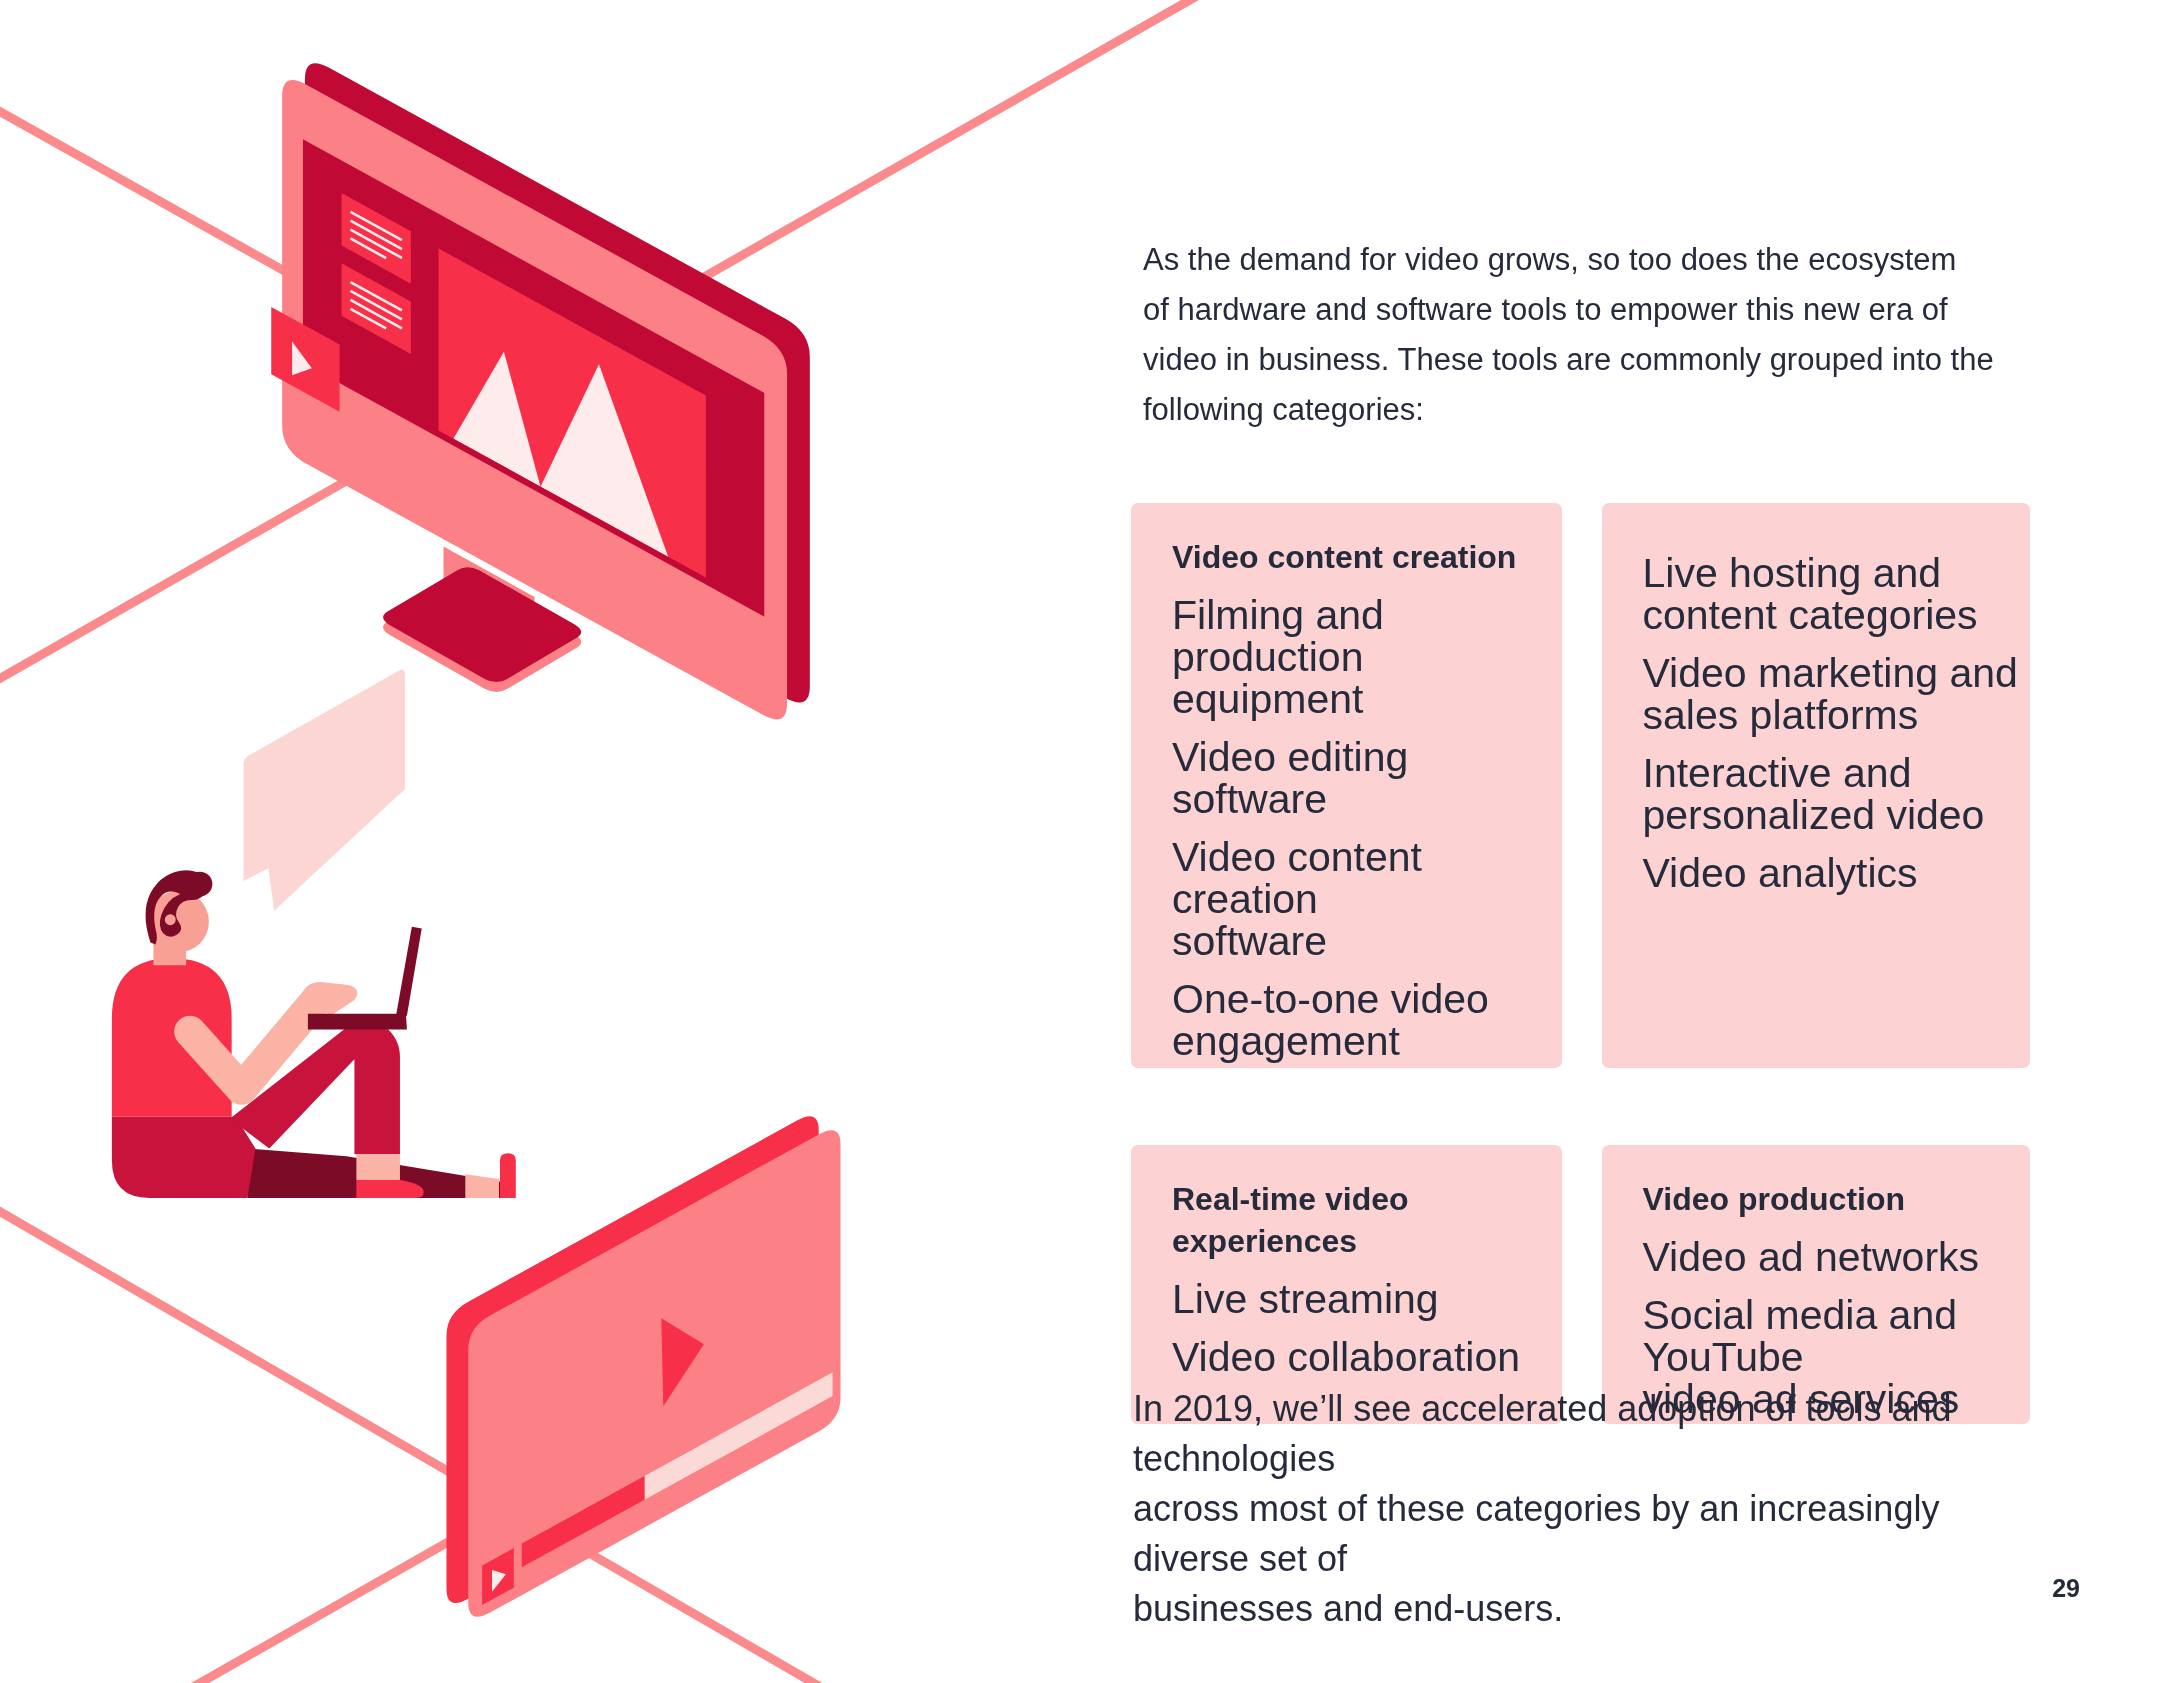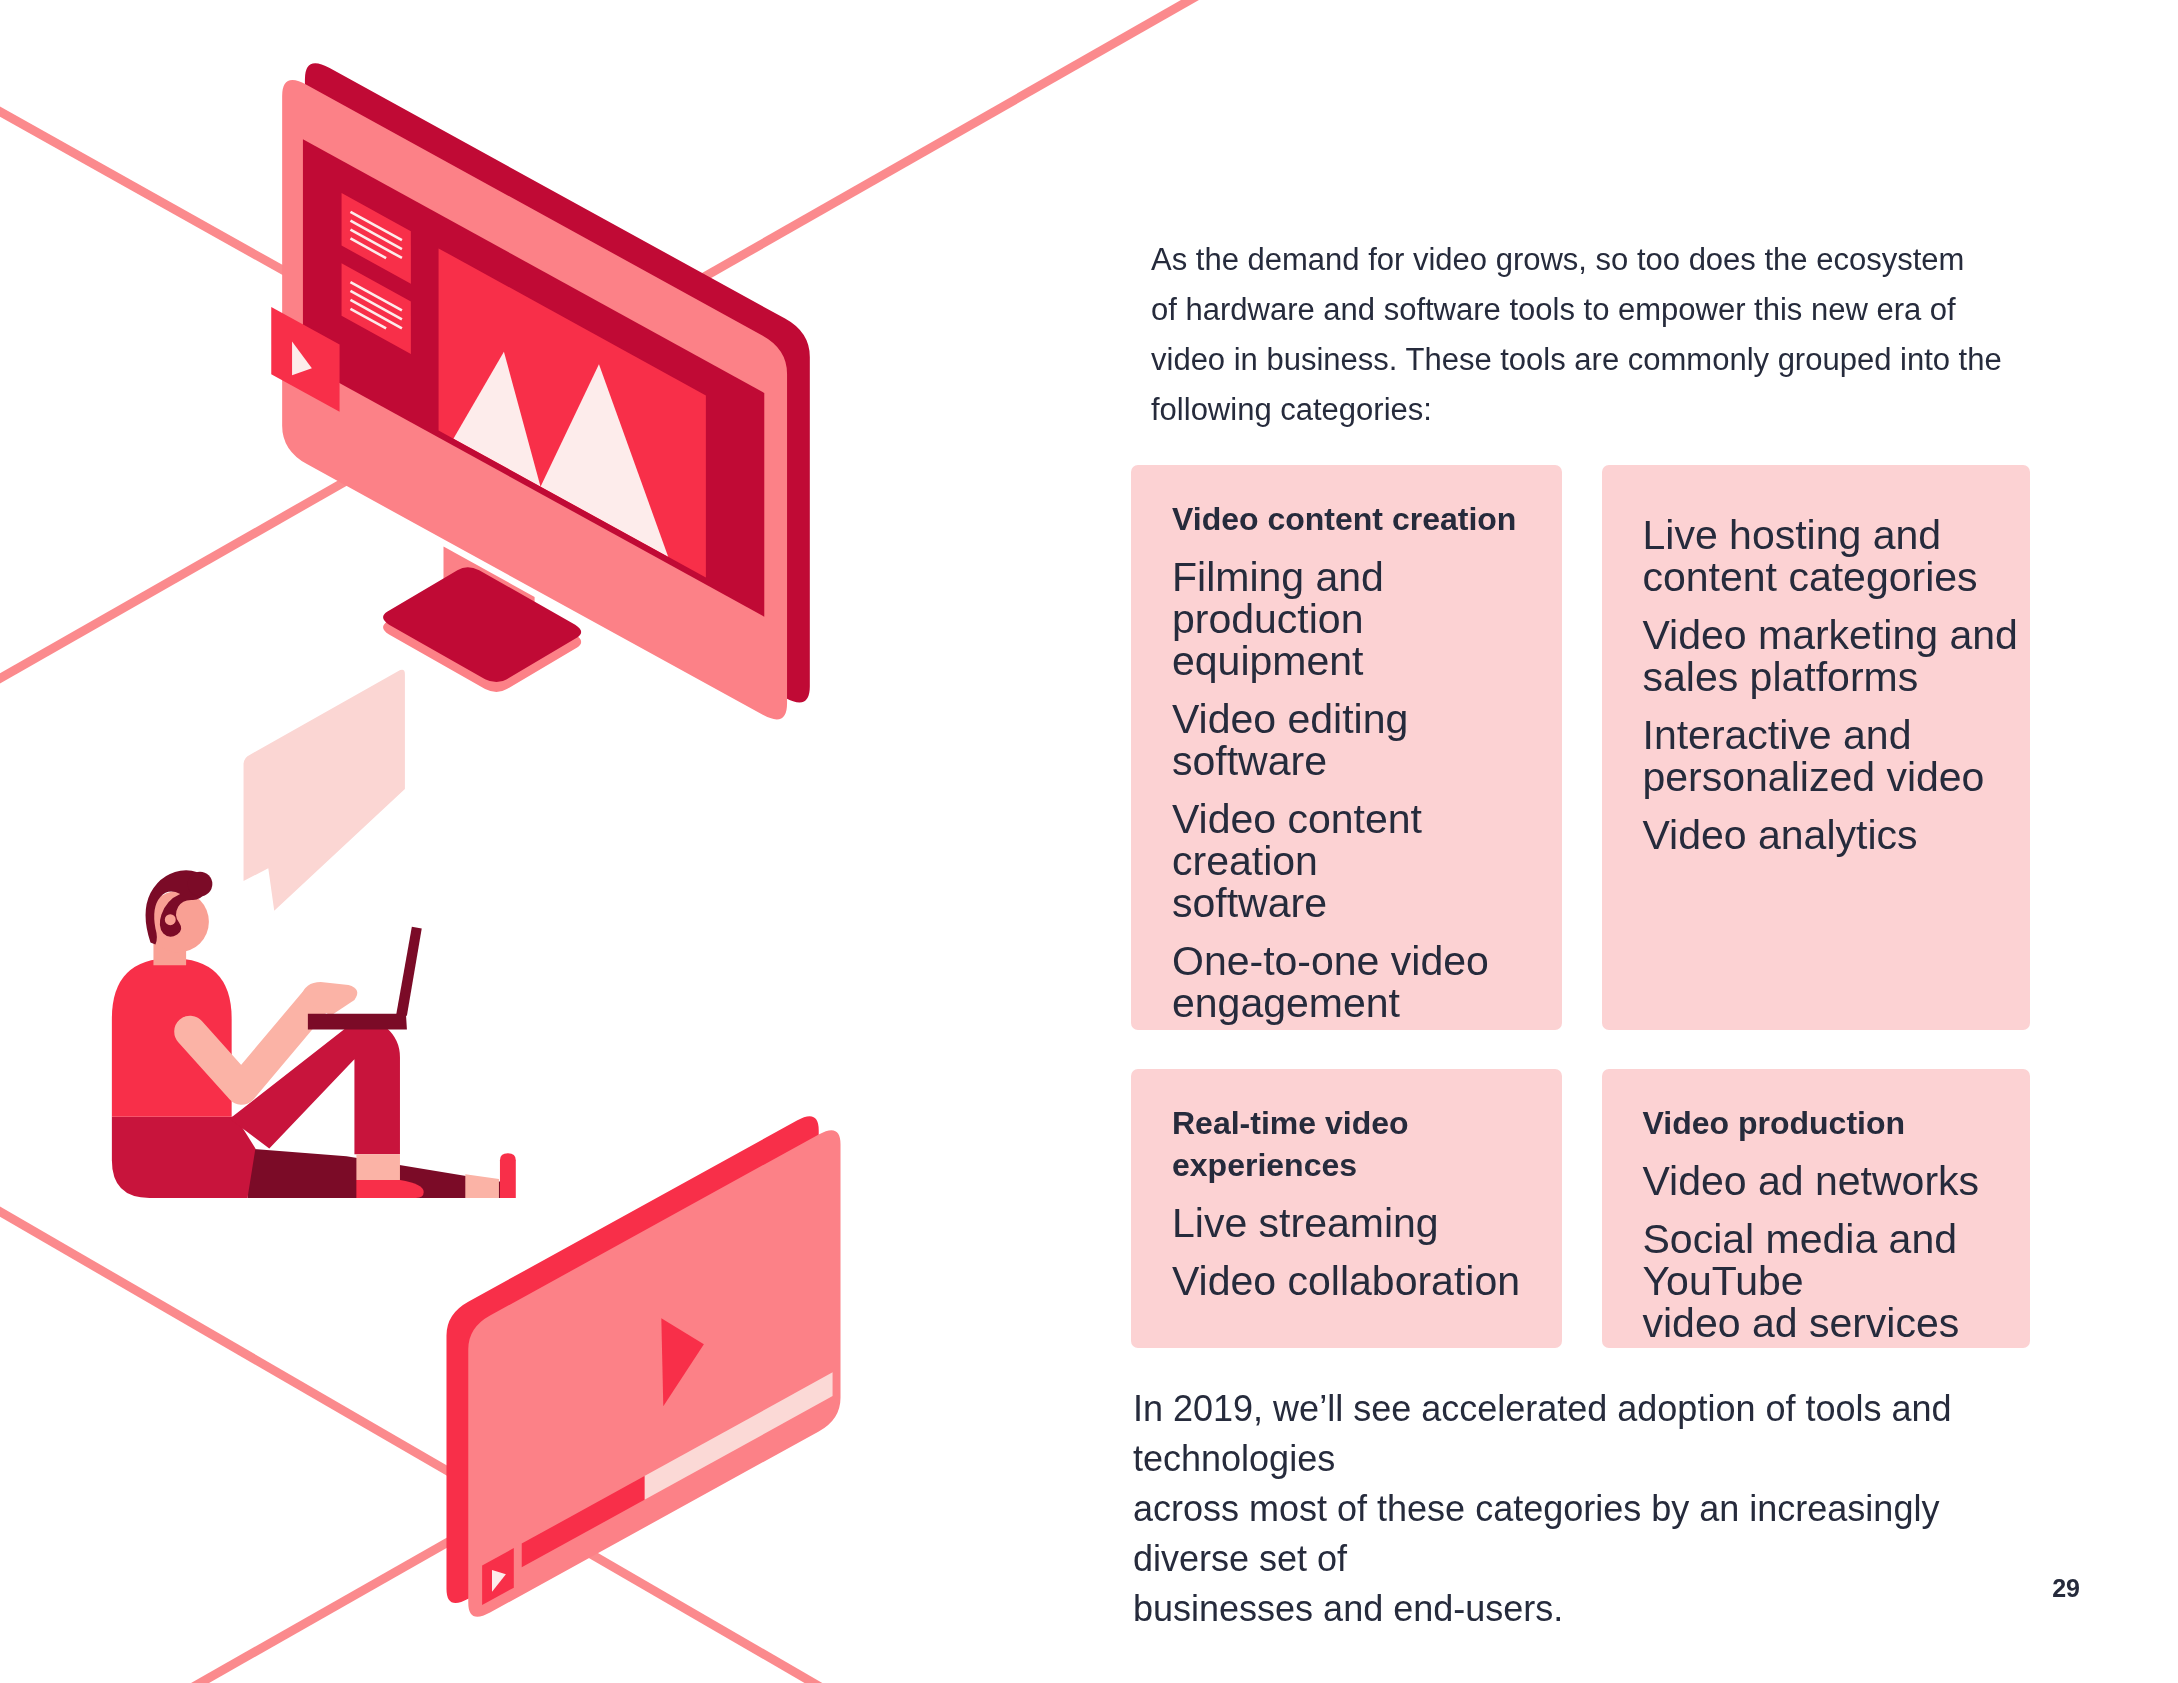--- a/index.html
+++ b/index.html
@@ -2,24 +2,24 @@
 <html><head>
 <meta charset="utf-8">
 <style>
   html,body{margin:0;padding:0;background:#ffffff;}
   body{width:2178px;height:1683px;position:relative;overflow:hidden;
        font-family:"Liberation Sans",sans-serif;color:#262b3c;
        -webkit-font-smoothing:antialiased;}
   .page{position:absolute;inset:0;}
   #illu{position:absolute;left:0;top:0;width:2178px;height:1683px;}
   .txtcol{position:absolute;left:1131px;top:0;width:899px;}
-  .lead{margin:0;position:absolute;left:20px;top:235px;width:891px;font-size:31px;line-height:50px;}
+  .lead{margin:0;position:absolute;left:12px;top:235px;width:891px;font-size:31px;line-height:50px;}
   .grid{position:absolute;left:0px;top:465px;width:899px;}
   .row{display:flex;gap:40px;}
-  .card{background:#fcd2d3;border-radius:7px;box-sizing:border-box;padding:33px 12px 0 41px;}
+  .card{background:#fcd2d3;border-radius:7px;box-sizing:border-box;padding:33px 12px 0 41px;margin-top:38px;}
   .card.a{width:431px;height:565px;}
   .card.b{width:429px;height:565px;}
   .card h3{margin:0;font-size:32px;line-height:42px;font-weight:bold;}
   .card p{margin:16px 0 0 0;font-size:41px;line-height:42px;}
   .row2{margin-top:39px;}
   .row2 .card{height:279px;}
   .tail{margin:0;position:absolute;left:2px;top:1384px;width:891px;font-size:36px;line-height:50px;}
   .pageno{position:absolute;left:0;top:1576px;width:949px;text-align:right;font-size:25px;line-height:25px;font-weight:bold;}
 </style>
 </head>

